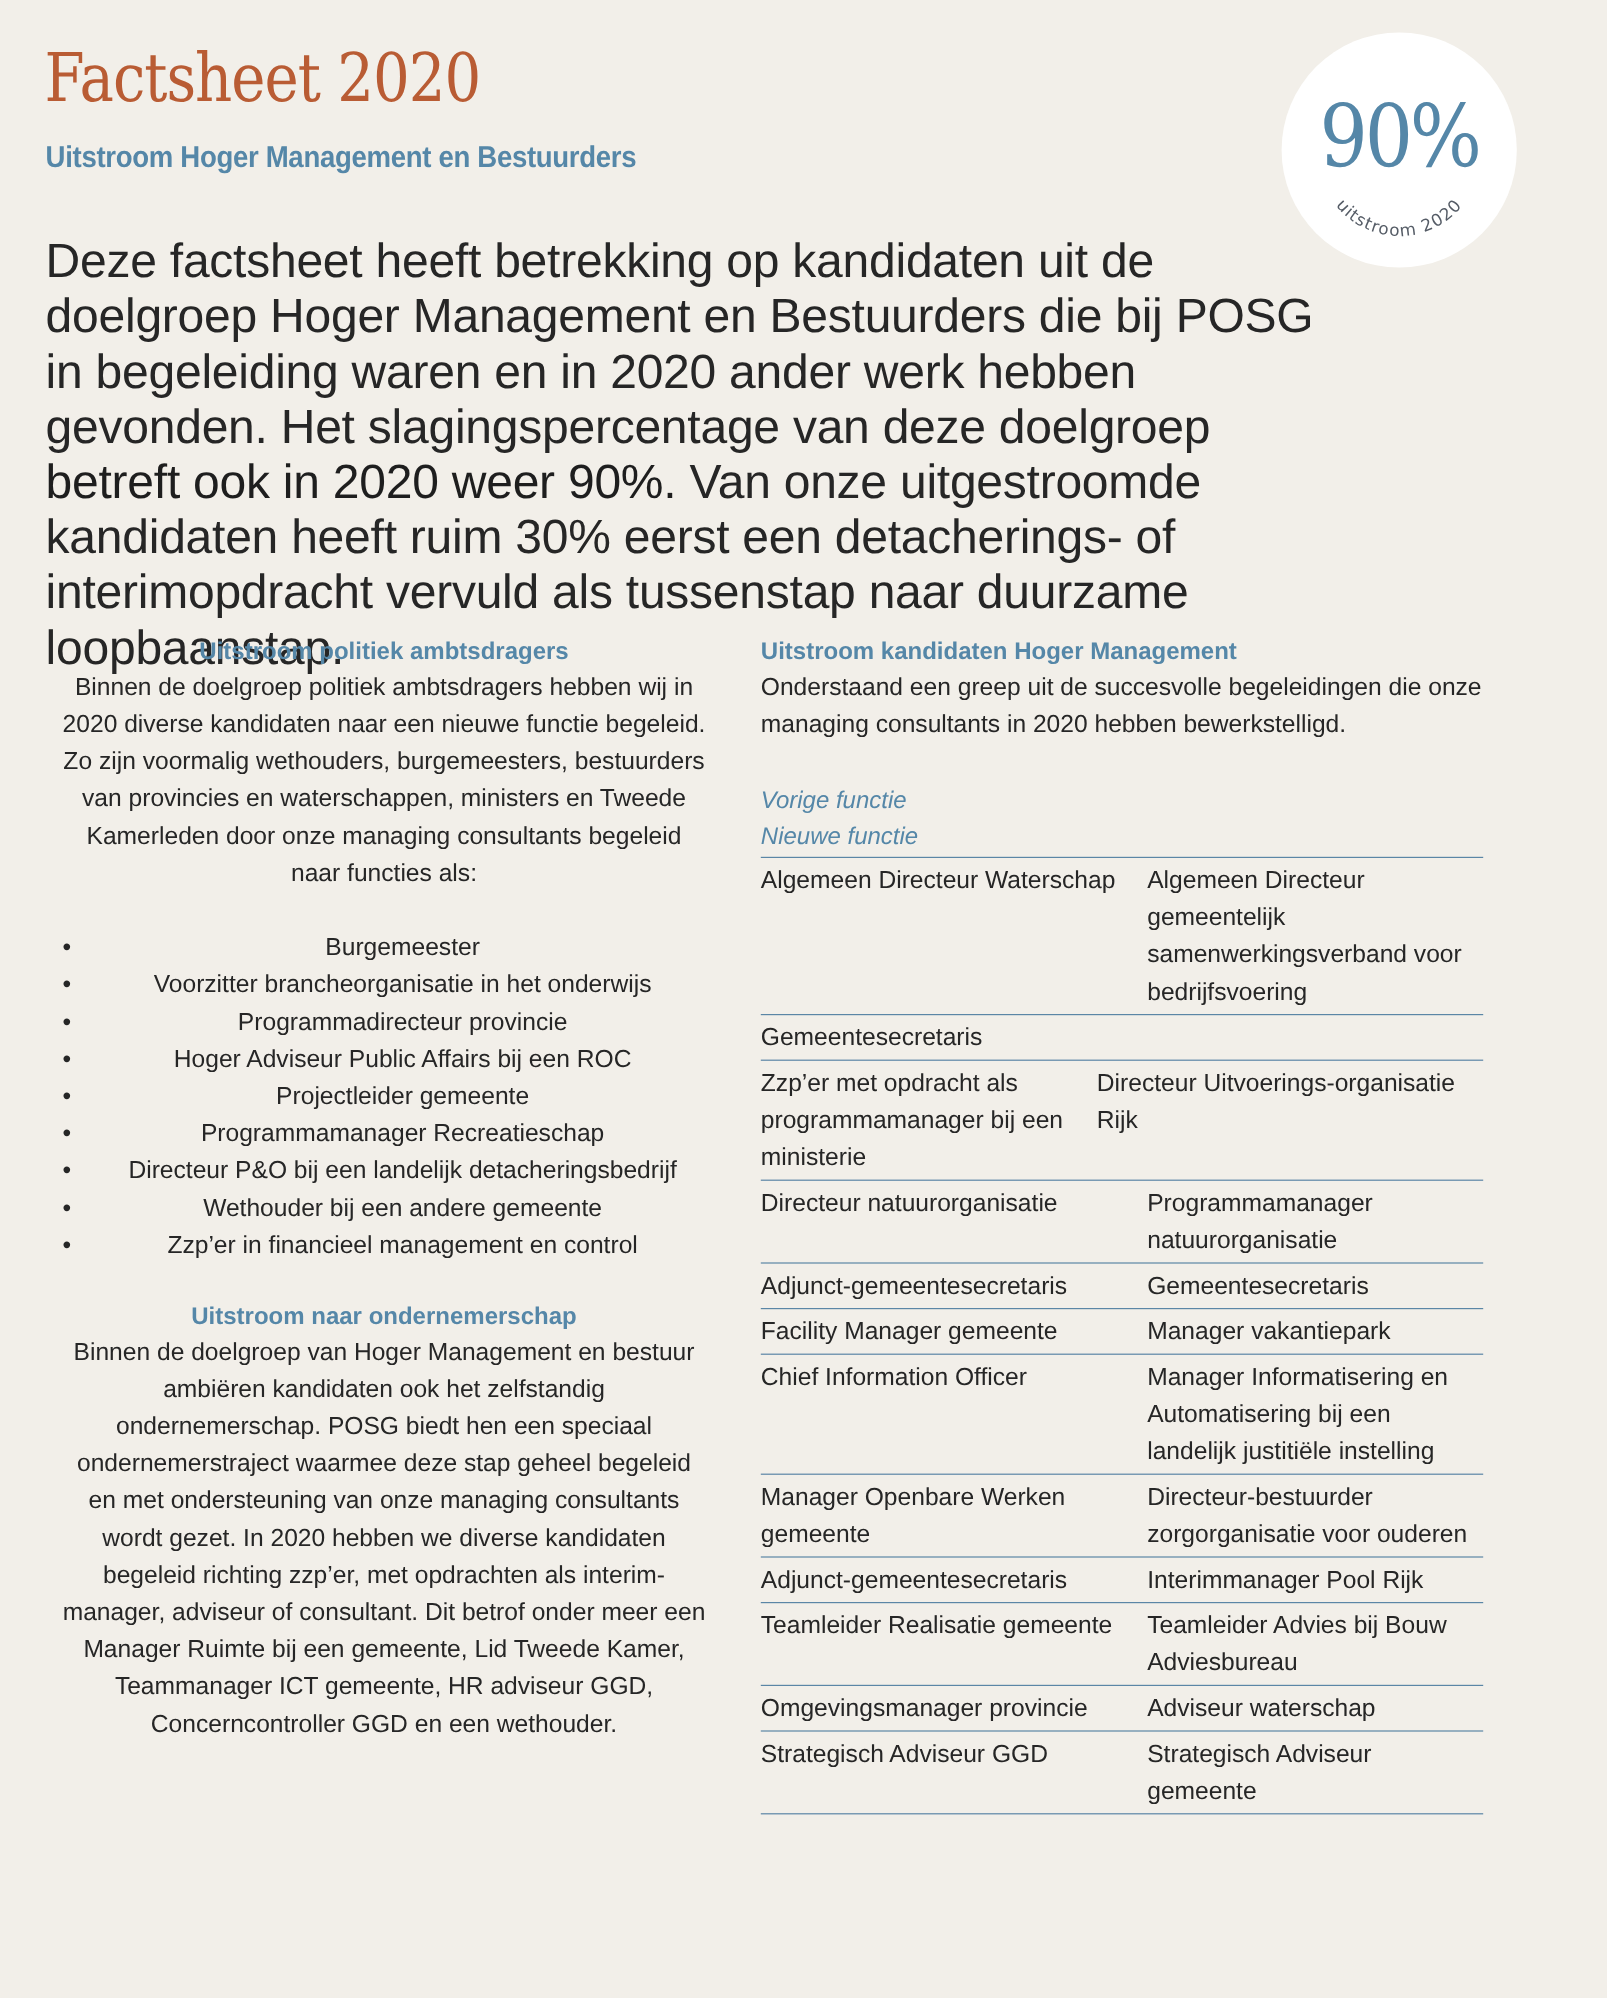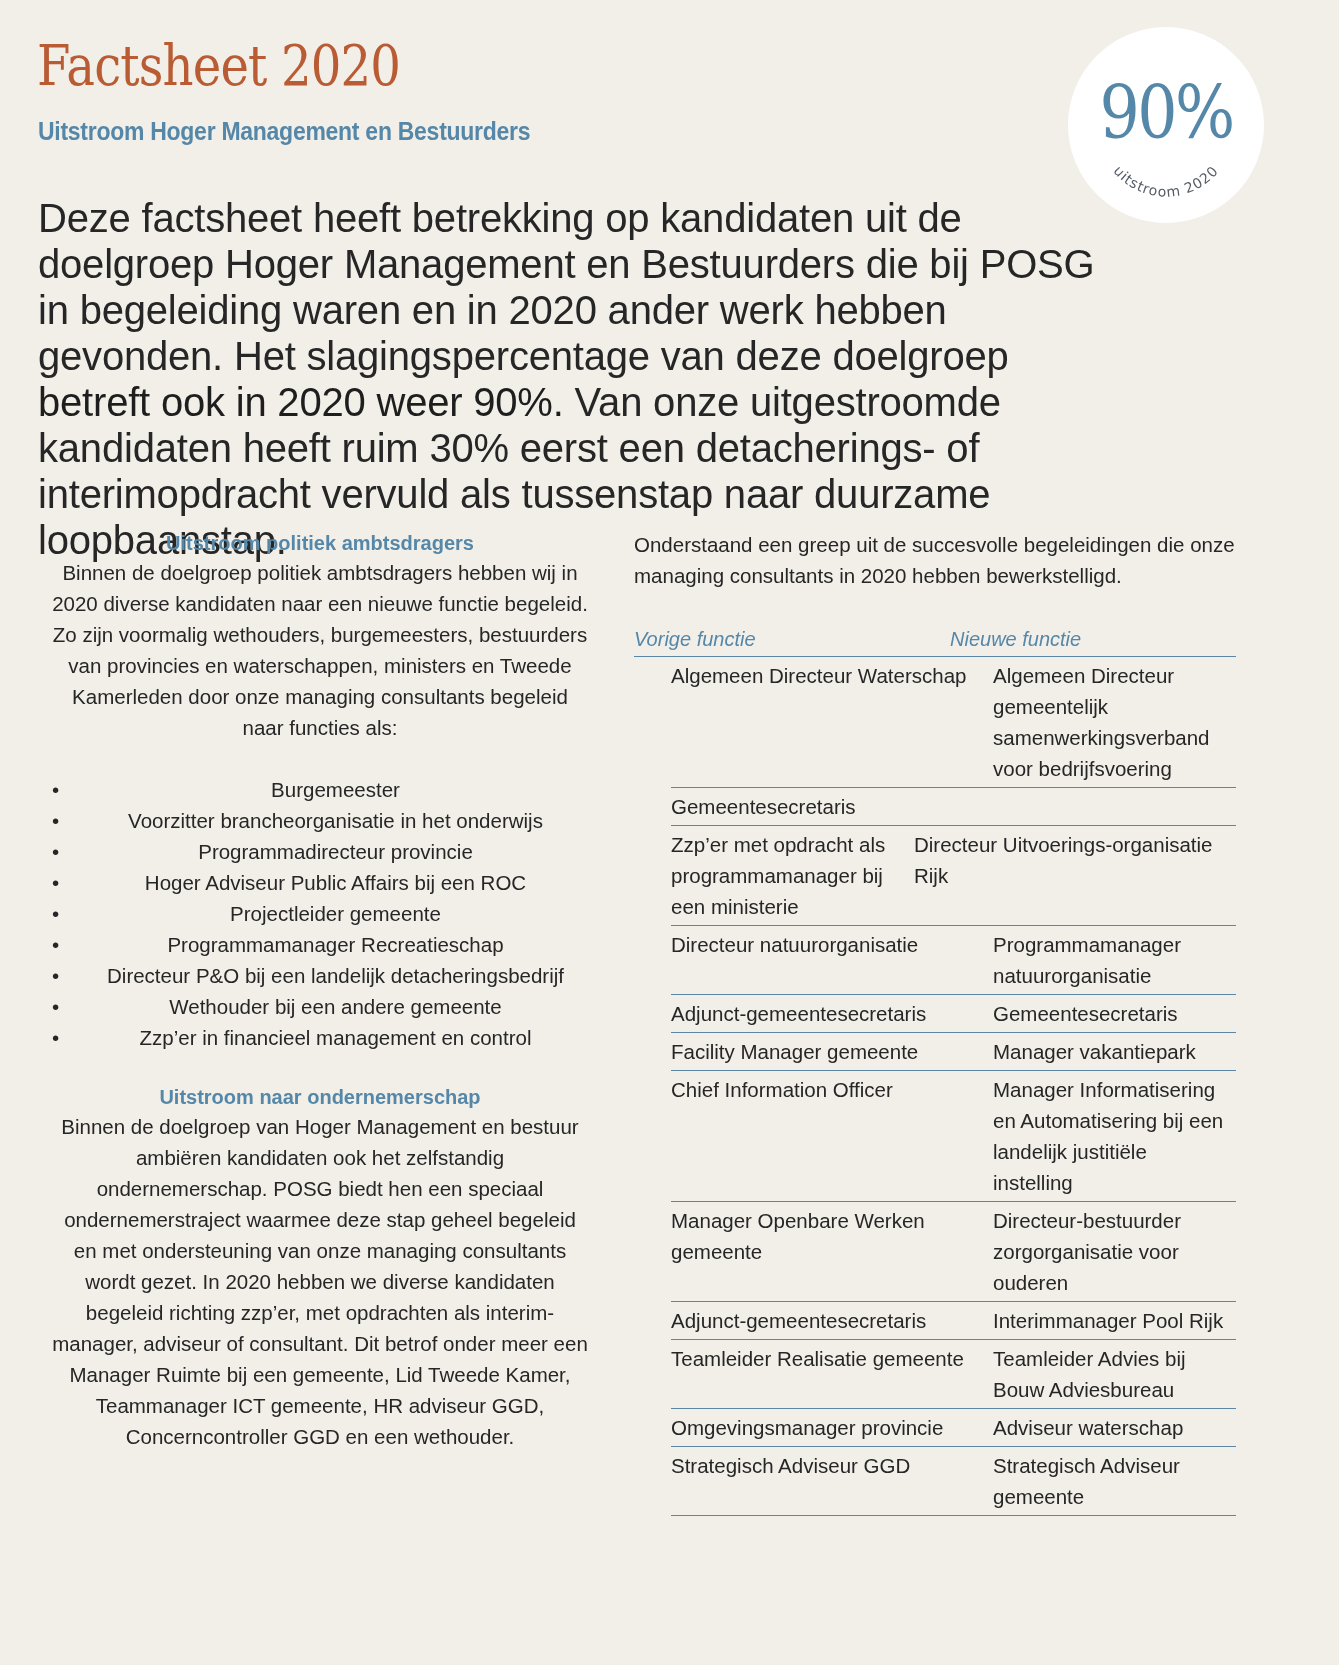--- a/index.html
+++ b/index.html
@@ -135,34 +135,34 @@
       top: 0;
     }
     .section-2 {
       margin-top: 30px;
     }
     .table-head {
       display: flex;
       margin-top: 33px;
       border-bottom: 1.5px solid #5b86a6;
       padding-bottom: 2px;
+      flex-direction: column;
     }
     .th {
       font-size: 20px;
       font-style: italic;
       color: #5587a8;
       line-height: 30px;
     }
     .th-prev, .td-prev { width: 316px; flex: none; }
     .th-new, .td-new { flex: 1; }
     .tr {
       display: flex;
       border-bottom: 1.5px solid #5b86a6;
       padding: 3px 0 3px 0;
-      margin-left: 37px;
     }
     .td {
       font-size: 20.5px;
       line-height: 31px;
       color: #262626;
       padding-right: 6px;
     }
   </style>
 </head>
 <body>
@@ -202,20 +202,21 @@
   </section>
 
   <section class="section-2">
     <h3 class="section-heading">Uitstroom naar ondernemerschap</h3>
     <p class="section-body">Binnen de doelgroep van Hoger Management en bestuur ambiëren kandidaten ook het zelfstandig ondernemerschap. POSG biedt hen een speciaal ondernemerstraject waarmee deze stap geheel begeleid en met ondersteuning van onze managing consultants wordt gezet. In 2020 hebben we diverse kandidaten begeleid richting zzp’er, met opdrachten als interim-manager, adviseur of consultant. Dit betrof onder meer een Manager Ruimte bij een gemeente, Lid Tweede Kamer, Teammanager ICT gemeente, HR adviseur GGD, Concerncontroller GGD en een wethouder.</p>
   </section>
 </div>
 
 <div class="col-right">
   <section>
+    <h3 class="section-heading">Uitstroom kandidaten Hoger Management</h3>
     <p class="section-body">Onderstaand een greep uit de succesvolle begeleidingen die onze managing consultants in 2020 hebben bewerkstelligd.</p>
     <div>
       <div class="table-head">
         <div class="th th-prev">Vorige functie</div>
         <div class="th th-new">Nieuwe functie</div>
       </div>
       <div id="tableBody">
           <div class="tr">
             <div class="td td-prev">Algemeen Directeur Waterschap</div>
             <div class="td td-new">Algemeen Directeur gemeentelijk samenwerkingsverband voor bedrijfsvoering</div>

